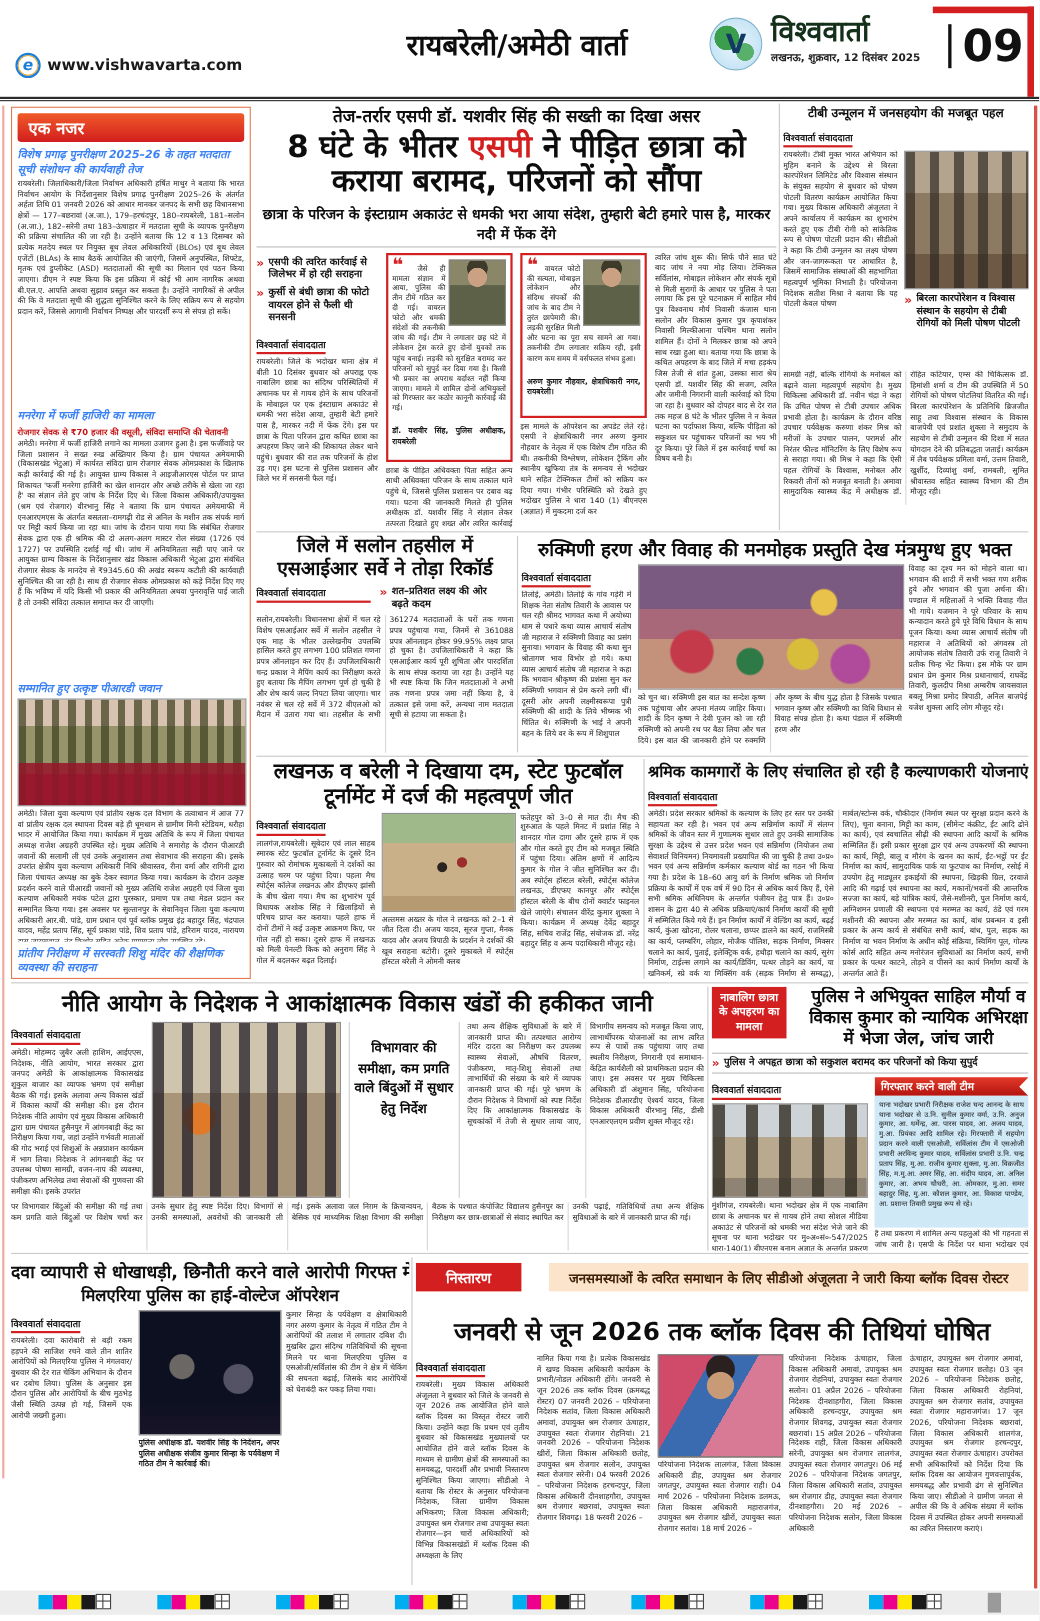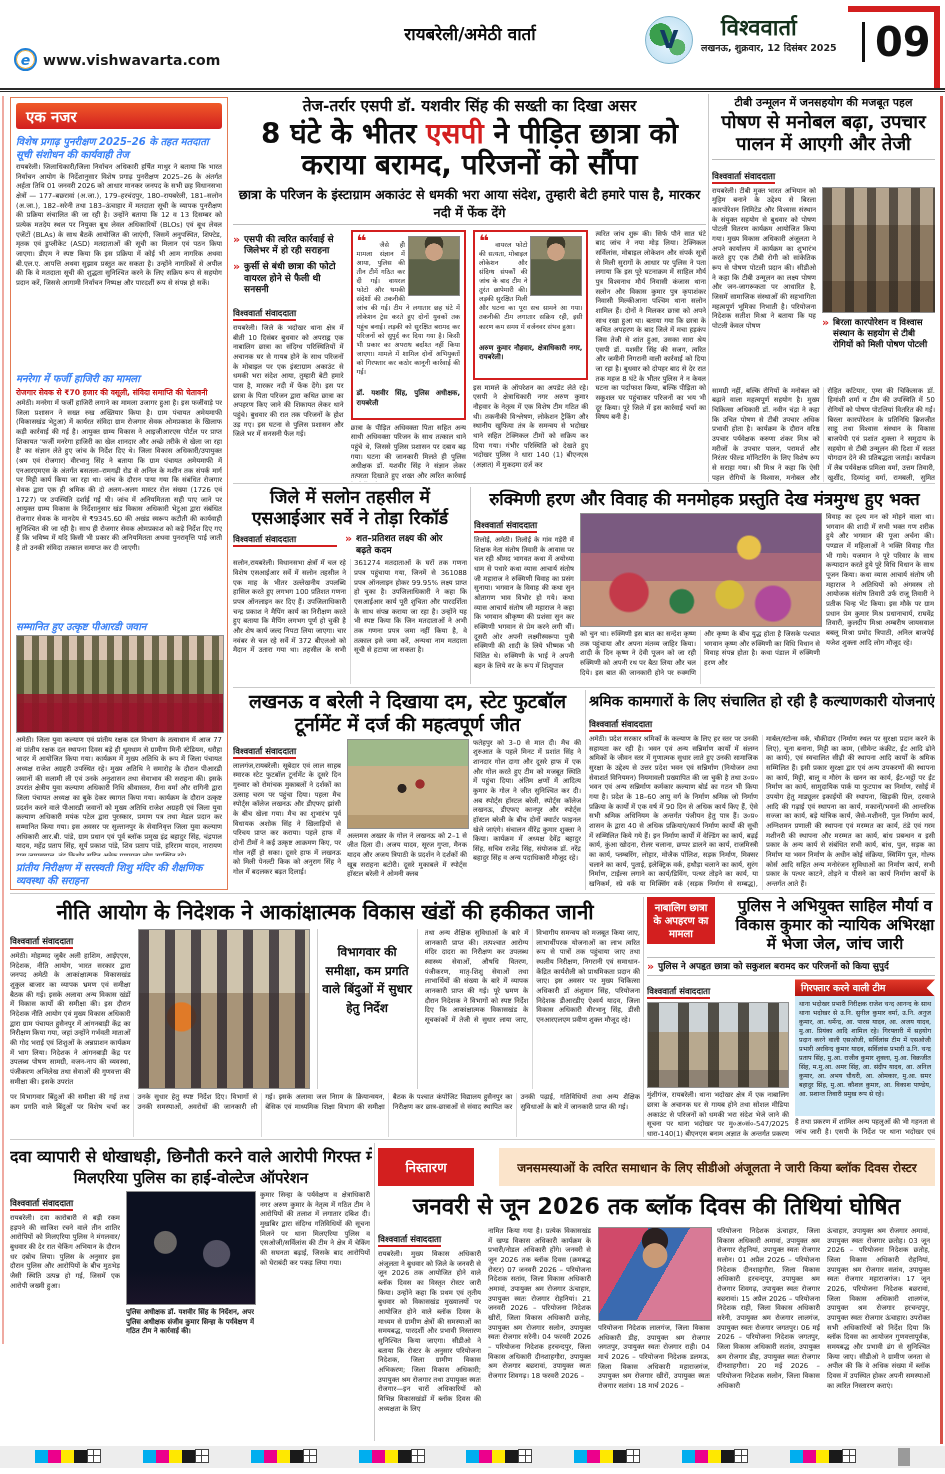--- a/index.html
+++ b/index.html
@@ -81,25 +81,25 @@
 </style>
 </head>
 <body>
 
 <div id="page">
 
   <div class="abs" style="left:14px;top:48px;display:flex;gap:6px;align-items:center;">
     <span class="eicon">e</span>
     <span style="font-weight:bold;font-size:14px;">www.vishwavarta.com</span>
   </div>
-  <div class="abs hl ctr" style="left:255px;top:22px;width:430px;font-size:17px;">रायबरेली/अमेठी वार्ता</div>
+  <div class="abs hl ctr" style="left:255px;top:22px;width:430px;font-size:26px;">रायबरेली/अमेठी वार्ता</div>
   <div class="abs" style="left:645px;top:16px;display:flex;gap:8px;align-items:flex-start;">
     <span class="globe">V</span>
     <span>
-      <div style="font-weight:bold;font-size:22px;color:#14301b;line-height:1.05;margin-left:20px;">विश्ववार्ता</div>
+      <div style="font-weight:bold;font-size:26px;color:#14301b;line-height:1.05;">विश्ववार्ता</div>
       <div style="font-weight:bold;font-size:9.5px;color:#222;margin-top:2px;">लखनऊ,  शुक्रवार, 12 दिसंबर 2025</div>
     </span>
   </div>
   <div class="abs" style="left:848px;top:6px;width:92px;height:82px;border-top:6px solid #d31f1f;border-right:6px solid #d31f1f;"></div>
   <div class="abs" style="left:862px;top:22px;border-left:3px solid #111;padding-left:10px;font-weight:bold;font-size:40px;line-height:1;color:#111;">09</div>
   <div class="abs" style="left:0;top:88px;width:945px;height:4px;border-top:2px solid #2a2a2a;border-bottom:1px solid #2a2a2a;"></div>
   <div class="abs" style="left:2px;top:96px;width:2px;height:1248px;background:#efaaa1;"></div>
   <div class="abs" style="left:940px;top:96px;width:3px;height:1348px;background:#d65146;"></div>
 
   <div class="abs" style="left:10px;top:97px;width:218px;height:793px;border:1px solid #e37a52;padding:5px;overflow:hidden;">
@@ -139,35 +139,34 @@
           <span class="qmark">❝</span>
           <span>जैसे ही मामला संज्ञान में आया, पुलिस की तीन टीमें गठित कर दी गई। वायरल फोटो और धमकी संदेशों की तकनीकी जांच की गई। टीम ने लगातार छह घंटे में लोकेशन ट्रेस करते हुए दोनों युवकों तक पहुंच बनाई। लड़की को सुरक्षित बरामद कर परिजनों को सुपुर्द कर दिया गया है। किसी भी प्रकार का अपराध बर्दाश्त नहीं किया जाएगा। मामले में शामिल दोनों अभियुक्तों को गिरफ्तार कर कठोर कानूनी कार्रवाई की गई।</span>
           <div class="qauthor">डॉ. यशवीर सिंह, पुलिस अधीक्षक, रायबरेली</div>
         </div>
         <div class="bodytext" style="height:58px;margin-top:4px;">छात्रा के पीड़ित अधिवक्ता पिता सहित अन्य साथी अधिवक्ता परिजन के साथ तत्काल थाने पहुंचे थे, जिससे पुलिस प्रशासन पर दबाव बढ़ गया। घटना की जानकारी मिलते ही पुलिस अधीक्षक डॉ. यशवीर सिंह ने संज्ञान लेकर तत्परता दिखाते हुए शख्त और त्वरित कार्रवाई के निर्देश दिए।</div>
       </div>
       <div style="width:118px;">
         <div class="qbox" style="height:138px;">
           <span class="qphoto ph-officer1"></span>
           <span class="qmark">❝</span>
-          <span>वायरल फोटो की सत्यता, मोबाइल लोकेशन और संदिग्ध संपर्कों की जांच के बाद टीम ने तुरंत छापेमारी की। लड़की सुरक्षित मिली और घटना का पूरा सच सामने आ गया। तकनीकी टीम लगातार सक्रिय रही, इसी कारण कम समय में वर्जनवर संभव हुआ।</span>
+          <span>वायरल फोटो की सत्यता, मोबाइल लोकेशन और संदिग्ध संपर्कों की जांच के बाद टीम ने तुरंत छापेमारी की। लड़की सुरक्षित मिली और घटना का पूरा सच सामने आ गया। तकनीकी टीम लगातार सक्रिय रही, इसी कारण कम समय में वर्सफलत संभव हुआ।</span>
           <div class="qauthor">अरुण कुमार नौहवार, क्षेत्राधिकारी नगर, रायबरेली।</div>
         </div>
         <div class="bodytext" style="height:98px;margin-top:4px;">इस मामले के ऑपरेशन का अपडेट लेते रहे। एसपी ने क्षेत्राधिकारी नगर अरुण कुमार नौहवार के नेतृत्व में एक विशेष टीम गठित की थी। तकनीकी विश्लेषण, लोकेशन ट्रैकिंग और स्थानीय खुफिया तंत्र के समन्वय से भदोखर थाने सहित टेक्निकल टीमों को सक्रिय कर दिया गया। गंभीर परिस्थिति को देखते हुए भदोखर पुलिस ने धारा 140 (1) बीएनएस (अज्ञात) में मुकदमा दर्ज कर</div>
       </div>
       <div style="width:113px;">
         <div class="bodytext" style="height:246px;">त्वरित जांच शुरू की। सिर्फ पौने सात घंटे बाद जांच ने नया मोड़ लिया। टेक्निकल सर्विलांस, मोबाइल लोकेशन और संपर्क सूत्रों से मिली सुरागों के आधार पर पुलिस ने पता लगाया कि इस पूरे घटनाक्रम में साहिल मौर्य पुत्र विश्वनाथ मौर्य निवासी कंजास थाना सलोन और विकास कुमार पुत्र कृपाशंकर निवासी मिल्कीआना पश्चिम थाना सलोन शामिल हैं। दोनों ने मिलकर छात्रा को अपने साथ रखा हुआ था। बताया गया कि छात्रा के कथित अपहरण के बाद जिले में मचा हड़कंप जिस तेजी से शांत हुआ, उसका सारा श्रेय एसपी डॉ. यशवीर सिंह की सजग, त्वरित और जमीनी निगरानी वाली कार्रवाई को दिया जा रहा है। बुधवार को दोपहर बाद से देर रात तक महज 8 घंटे के भीतर पुलिस ने न केवल घटना का पर्दाफाश किया, बल्कि पीड़िता को सकुशल घर पहुंचाकर परिजनों का भय भी दूर किया। पूरे जिले में इस कार्रवाई चर्चा का विषय बनी है।</div>
       </div>
     </div>
   </div>
 
   <div class="abs vrule" style="left:708px;top:94px;height:388px;"></div>
   <div class="abs" style="left:712px;top:94px;width:223px;height:388px;overflow:hidden;">
     <div class="hl ctr" style="font-size:11px;">टीबी उन्मूलन में जनसहयोग की मजबूत पहल</div>
-    <div class="hl ctr" style="font-size:18.5px;line-height:1.18;margin-top:2px;border-bottom:1px solid #bbb;padding-bottom:4px;">पोषण से मनोबल बढ़ा, उपचार पालन में आएगी और तेजी</div>
     <div style="margin-top:4px;"><span class="byline">विश्ववार्ता संवाददाता</span></div>
     <div style="display:flex;gap:6px;height:196px;">
       <div class="bodytext" style="width:104px;height:196px;">रायबरेली। टीबी मुक्त भारत अभियान को मुहिम बनाने के उद्देश्य से बिरला कारपोरेशन लिमिटेड और विश्वास संस्थान के संयुक्त सहयोग से बुधवार को पोषण पोटली वितरण कार्यक्रम आयोजित किया गया। मुख्य विकास अधिकारी अंजूलता ने अपने कार्यालय में कार्यक्रम का शुभारंभ करते हुए एक टीबी रोगी को सांकेतिक रूप से पोषण पोटली प्रदान की। सीडीओ ने कहा कि टीबी उन्मूलन का लक्ष्य पोषण और जन-जागरूकता पर आधारित है, जिसमें सामाजिक संस्थाओं की सहभागिता महत्वपूर्ण भूमिका निभाती है। परियोजना निदेशक सतीश मिश्रा ने बताया कि यह पोटली केवल पोषण</div>
       <div style="width:113px;">
         <div class="photo ph-tb" style="width:112px;height:124px;"></div>
         <div class="caption-bullet">
             <span class="chev">»</span>
             <span class="cap-txt" style="font-size:8.6px;">बिरला कारपोरेशन व विश्वास संस्थान के सहयोग से टीबी रोगियों को मिली पोषण पोटली</span>
           </div>
       </div>
@@ -280,25 +279,25 @@
       <div style="width:128px;font-weight:bold;">
         <div class="photo ph-mil" style="width:128px;height:112px;"></div>
         <div class="bodytext" style="height:132px;margin-top:3px;">पुलिस अधीक्षक डॉ. यशवीर सिंह के निर्देशन, अपर पुलिस अधीक्षक संजीव कुमार सिन्हा के पर्यवेक्षण में गठित टीम ने कार्रवाई की।</div>
       </div>
       <div class="bodytext" style="width:110px;height:250px;">कुमार सिन्हा के पर्यवेक्षण व क्षेत्राधिकारी नगर अरुण कुमार के नेतृत्व में गठित टीम ने आरोपियों की तलाश में लगातार दबिश दी। मुखबिर द्वारा संदिग्ध गतिविधियों की सूचना मिलने पर थाना मिलएरिया पुलिस व एसओजी/सर्विलांस की टीम ने क्षेत्र में चेकिंग की सघनता बढ़ाई, जिसके बाद आरोपियों को घेराबंदी कर पकड़ लिया गया।</div>
     </div>
   </div>
 
   <div class="abs vrule" style="left:374px;top:1143px;height:298px;"></div>
   <div class="abs" style="left:378px;top:1148px;width:557px;height:294px;overflow:hidden;">
-    <div style="display:flex;align-items:stretch;height:38px;gap:25px;">
+    <div style="display:flex;align-items:stretch;height:26px;gap:25px;">
       <div class="redtag" style="width:96px;font-size:13px;display:flex;align-items:center;justify-content:center;">निस्तारण</div>
       <div class="strip ctr" style="flex:1;font-size:12px;display:flex;align-items:center;justify-content:center;">जनसमस्याओं के त्वरित समाधान के लिए सीडीओ अंजूलता ने जारी किया ब्लॉक दिवस रोस्टर</div>
     </div>
-    <div class="hl ctr nowrap" style="font-size:22.5px;margin-top:4px;">जनवरी से जून 2026 तक ब्लॉक दिवस की तिथियां घोषित</div>
+    <div class="hl ctr nowrap" style="font-size:22.5px;margin-top:20px;">जनवरी से जून 2026 तक ब्लॉक दिवस की तिथियां घोषित</div>
     <div style="display:flex;gap:7px;margin-top:6px;height:210px;">
       <div style="width:103px;">
         <span class="byline">विश्ववार्ता संवाददाता</span>
         <div class="bodytext" style="height:192px;">रायबरेली। मुख्य विकास अधिकारी अंजूलता ने बुधवार को जिले के जनवरी से जून 2026 तक आयोजित होने वाले ब्लॉक दिवस का विस्तृत रोस्टर जारी किया। उन्होंने कहा कि प्रथम एवं तृतीय बुधवार को विकासखंड मुख्यालयों पर आयोजित होने वाले ब्लॉक दिवस के माध्यम से ग्रामीण क्षेत्रों की समस्याओं का समयबद्ध, पारदर्शी और प्रभावी निस्तारण सुनिश्चित किया जाएगा। सीडीओ ने बताया कि रोस्टर के अनुसार परियोजना निदेशक, जिला ग्रामीण विकास अभिकरण; जिला विकास अधिकारी; उपायुक्त श्रम रोजगार तथा उपायुक्त स्वतः रोजगार—इन चारों अधिकारियों को विभिन्न विकासखंडों में ब्लॉक दिवस की अध्यक्षता के लिए</div>
       </div>
       <div class="bodytext" style="width:103px;height:210px;">नामित किया गया है। प्रत्येक विकासखंड में खण्ड विकास अधिकारी कार्यक्रम के प्रभारी/नोडल अधिकारी होंगे। जनवरी से जून 2026 तक ब्लॉक दिवस (क्रमबद्ध रोस्टर) 07 जनवरी 2026 – परियोजना निदेशक सतांव, जिला विकास अधिकारी अमावां, उपायुक्त श्रम रोजगार ऊंचाहार, उपायुक्त स्वतः रोजगार रोहनियां। 21 जनवरी 2026 – परियोजना निदेशक खीरों, जिला विकास अधिकारी छतोह, उपायुक्त श्रम रोजगार सलोन, उपायुक्त स्वतः रोजगार सरेनी। 04 फरवरी 2026 – परियोजना निदेशक हरचन्दपुर, जिला विकास अधिकारी दीनशाहगौरा, उपायुक्त श्रम रोजगार बछरावां, उपायुक्त स्वतः रोजगार शिवगढ़। 18 फरवरी 2026 –</div>
       <div style="width:112px;">
         <div class="photo ph-cdo" style="width:112px;height:92px;"></div>
         <div class="bodytext" style="height:112px;margin-top:3px;">परियोजना निदेशक लालगंज, जिला विकास अधिकारी डीह, उपायुक्त श्रम रोजगार जगतपुर, उपायुक्त स्वतः रोजगार राही। 04 मार्च 2026 – परियोजना निदेशक डलमऊ, जिला विकास अधिकारी महाराजगंज, उपायुक्त श्रम रोजगार खीरों, उपायुक्त स्वतः रोजगार सतांव। 18 मार्च 2026 –</div>
       </div>

